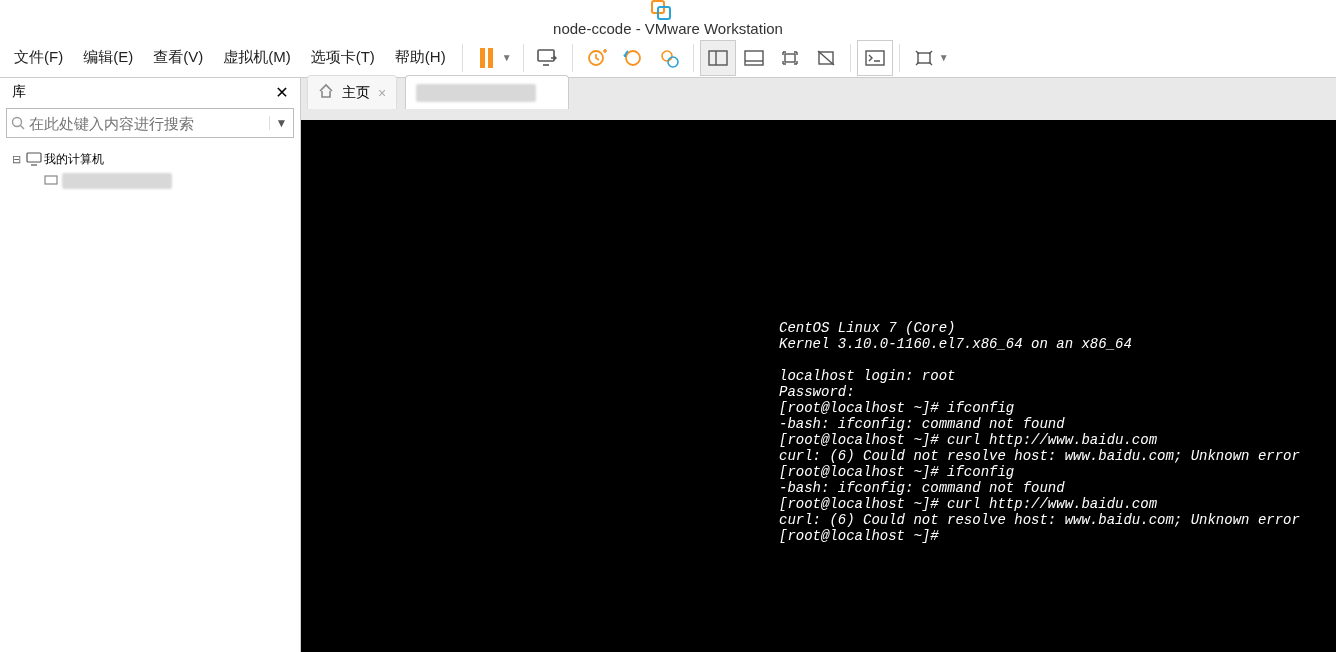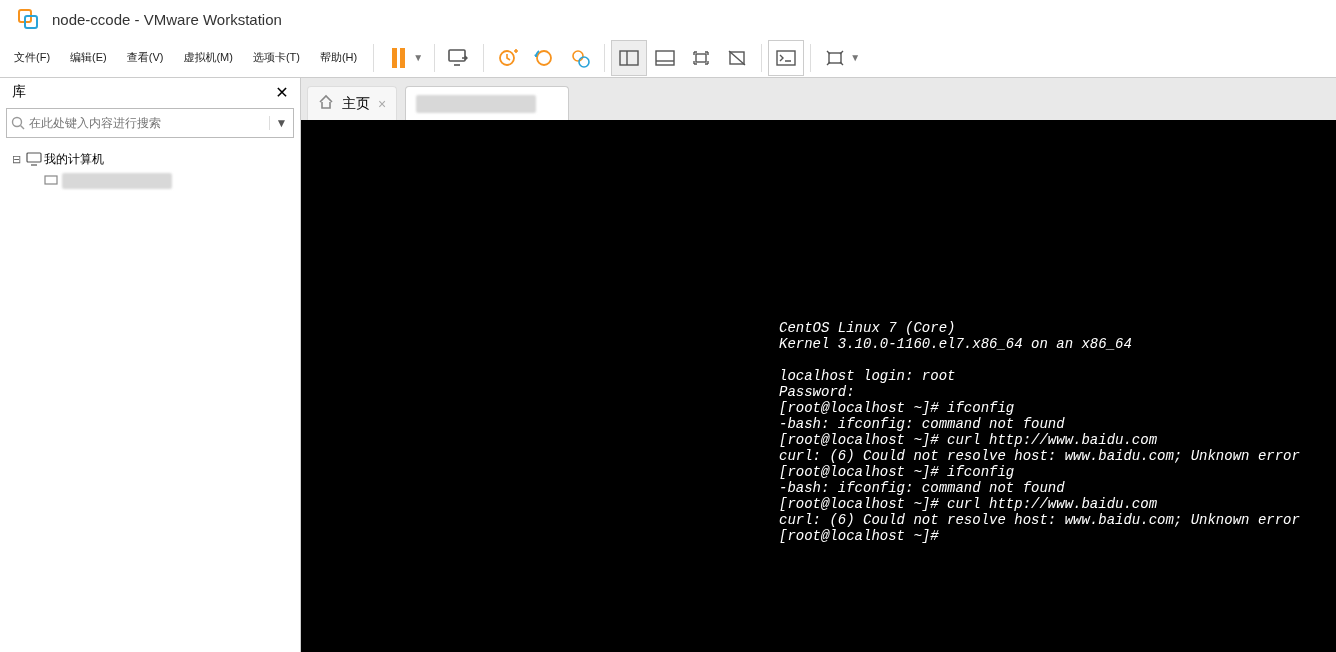--- a/index.html
+++ b/index.html
@@ -1,47 +1,47 @@
 <!DOCTYPE html>
 <html><head>
 <meta charset="utf-8">
 <style>
 * { margin: 0; padding: 0; box-sizing: border-box; }
 body { font-family: "Microsoft YaHei", "Segoe UI", Arial, sans-serif; font-size: 13px; background: #fff; width: 1336px; height: 652px; overflow: hidden; color: #000; }
 
-.titlebar { height: 38px; display: flex; align-items: center; padding: 0 18px; background: #fff; }
+.titlebar { height: 38px; display: flex; align-items: center; padding: 0 10px; background: #fff; flex-direction: column; }
 .titlebar-icon { width: 20px; height: 20px; margin-right: 14px; }
 .titlebar-title { font-size: 15px; color: #333; }
 
 .menubar { height: 40px; display: flex; align-items: center; padding: 0 4px; background: #fff; border-bottom: 1px solid #ccc; }
-.menuitem { padding: 6px 10px; font-size: 11px; cursor: pointer; color: #222; }
+.menuitem { padding: 6px 10px; font-size: 15px; cursor: pointer; color: #222; }
 .tb-sep { width: 1px; height: 28px; background: #ddd; margin: 0 6px; }
 .tb-btn { width: 36px; height: 36px; display: flex; align-items: center; justify-content: center; cursor: pointer; }
 .tb-btn svg { display: block; }
 .tb-group { display: flex; align-items: center; }
 .tb-drop { width: 12px; display: flex; align-items: center; justify-content: center; color: #777; font-size: 10px; margin-left: -4px; margin-right: 4px; }
 
 .main { display: flex; height: calc(100% - 78px); }
 .sidebar { width: 301px; border-right: 1px solid #ccc; background: #fff; display: flex; flex-direction: column; }
 .sb-header { height: 28px; display: flex; align-items: center; justify-content: space-between; padding: 0 8px 0 12px; font-size: 14px; }
 .sb-close { font-size: 16px; cursor: pointer; width: 20px; text-align: center; }
 .sb-search-row { display: flex; align-items: center; height: 30px; margin: 2px 6px 6px 6px; border: 1px solid #bbb; background: #fff; }
 .sb-search-icon { width: 22px; display: flex; align-items: center; justify-content: center; color: #888; }
-.sb-search-input { flex: 1; border: none; outline: none; font-size: 12px; color: #404040; background: transparent; }
+.sb-search-input { flex: 1; border: none; outline: none; font-size: 15px; color: #404040; background: transparent; }
 .sb-search-drop { width: 24px; text-align: center; color: #555; font-size: 12px; border-left: 1px solid #ddd; cursor: pointer; }
 .sb-tree { flex: 1; padding: 4px 0; overflow: auto; }
 .tree-row { display: flex; align-items: center; height: 22px; padding-left: 12px; cursor: pointer; }
 .tree-twisty { width: 14px; font-size: 11px; color: #666; }
 .tree-icon { width: 18px; display: flex; align-items: center; }
 .tree-label { font-size: 12px; }
 .tree-child { padding-left: 44px; display: flex; align-items: center; height: 22px; }
 .blur-box { background: #d8d8d8; color: transparent; border-radius: 2px; width: 110px; height: 16px; filter: blur(1px); }
 
 .content { flex: 1; display: flex; flex-direction: column; background: #f4f4f4; }
-.tabstrip { height: 42px; background: #e9e9e9; display: flex; align-items: flex-end; padding: 6px 6px 0 6px; gap: 8px; }
+.tabstrip { height: 42px; background: #e9e9e9; display: flex; align-items: flex-end; padding: 6px 6px 11px 6px; gap: 8px; }
 .tab { height: 34px; background: #fff; border: 1px solid #ccc; border-bottom: none; border-radius: 4px 4px 0 0; display: flex; align-items: center; padding: 0 10px; gap: 8px; cursor: pointer; }
 .tab.inactive { background: #f7f7f7; border-color: #ddd; }
 .tab .home-icon { color: #888; }
 .tab .tab-label { font-size: 14px; }
 .tab .tab-close { color: #aaa; font-size: 14px; cursor: pointer; }
 .tab.blurred { width: 164px; }
 .tab.blurred .blur-box { width: 120px; height: 18px; }
 
 .console { flex: 1; background: #000; color: #fff; font-family: "Consolas","Courier New",monospace; font-size: 14px; line-height: 16px; padding: 200px 0 0 478px; white-space: pre; overflow: hidden; font-style: italic; }
 

